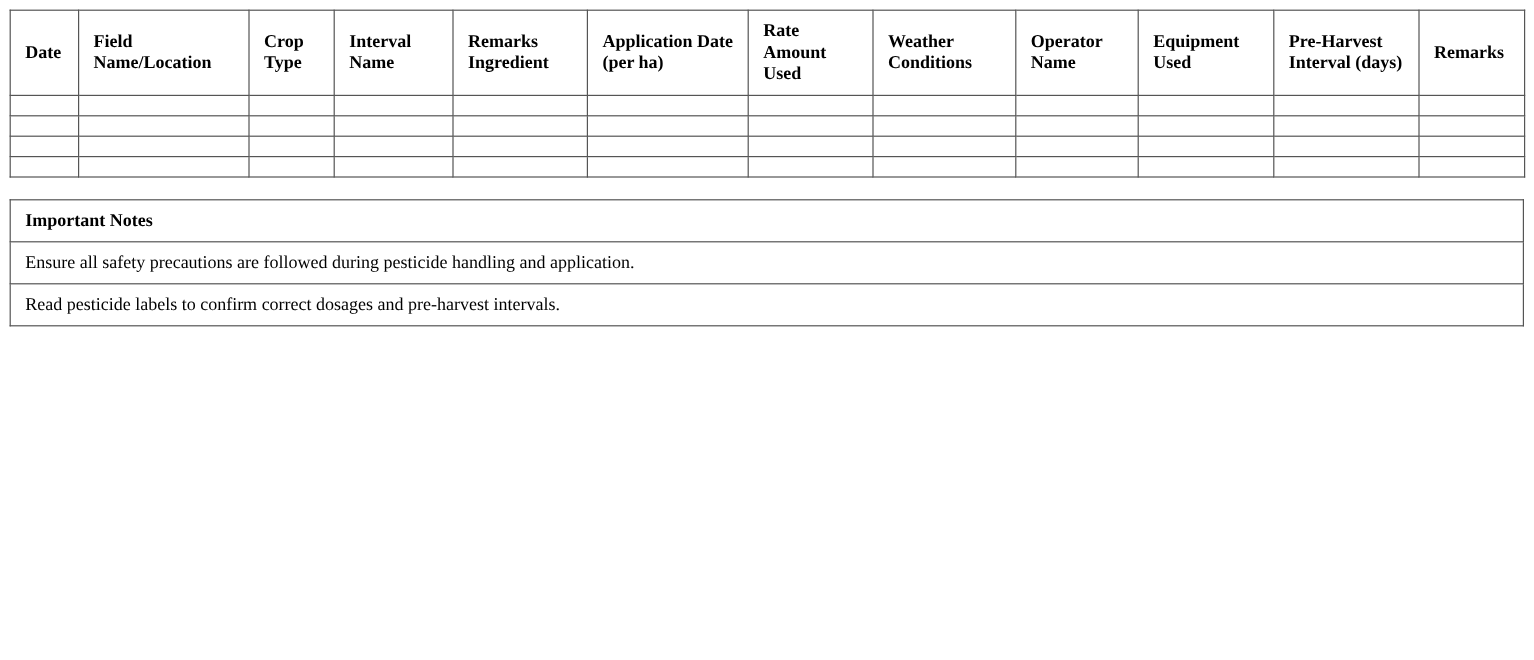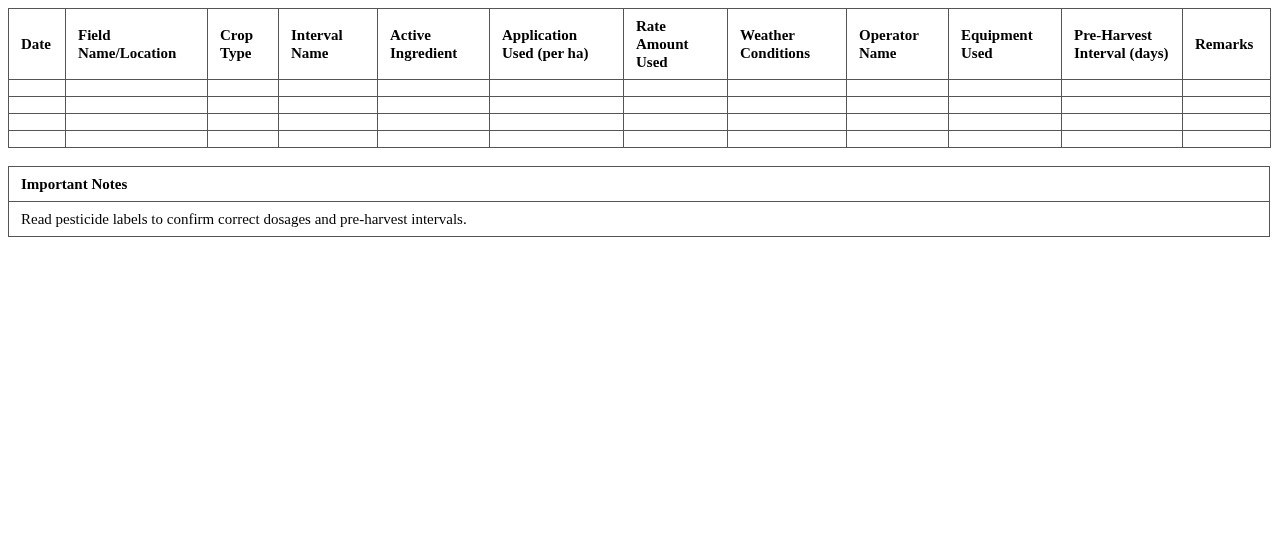--- a/index.html
+++ b/index.html
@@ -60,22 +60,22 @@
       <col style="width: 113px;">
       <col style="width: 121px;">
       <col style="width: 88px;">
     </colgroup>
   <thead>
     <tr>
       <th>Date</th>
       <th>Field Name/Location</th>
       <th>Crop Type</th>
       <th>Interval Name</th>
-      <th>Active Ingredient</th>
-      <th>Application Used (per ha)</th>
+      <th>Remarks Ingredient</th>
+      <th>Application Date (per ha)</th>
       <th>Rate Amount Used</th>
       <th>Weather Conditions</th>
       <th>Operator Name</th>
       <th>Equipment Used</th>
       <th>Pre-Harvest Interval (days)</th>
       <th>Remarks</th>
     </tr>
   </thead>
   <tbody id="log-body">
       <tr>
@@ -136,16 +136,19 @@
       </tr>
     </tbody>
 </table>
 
 <table class="notes-table">
   <tbody>
     <tr>
         <td class="head">Important Notes</td>
       </tr>
     <tr>
+        <td>Ensure all safety precautions are followed during pesticide handling and application.</td>
+      </tr>
+    <tr>
         <td>Read pesticide labels to confirm correct dosages and pre-harvest intervals.</td>
       </tr>
   </tbody>
 </table>
 
 </body></html>

